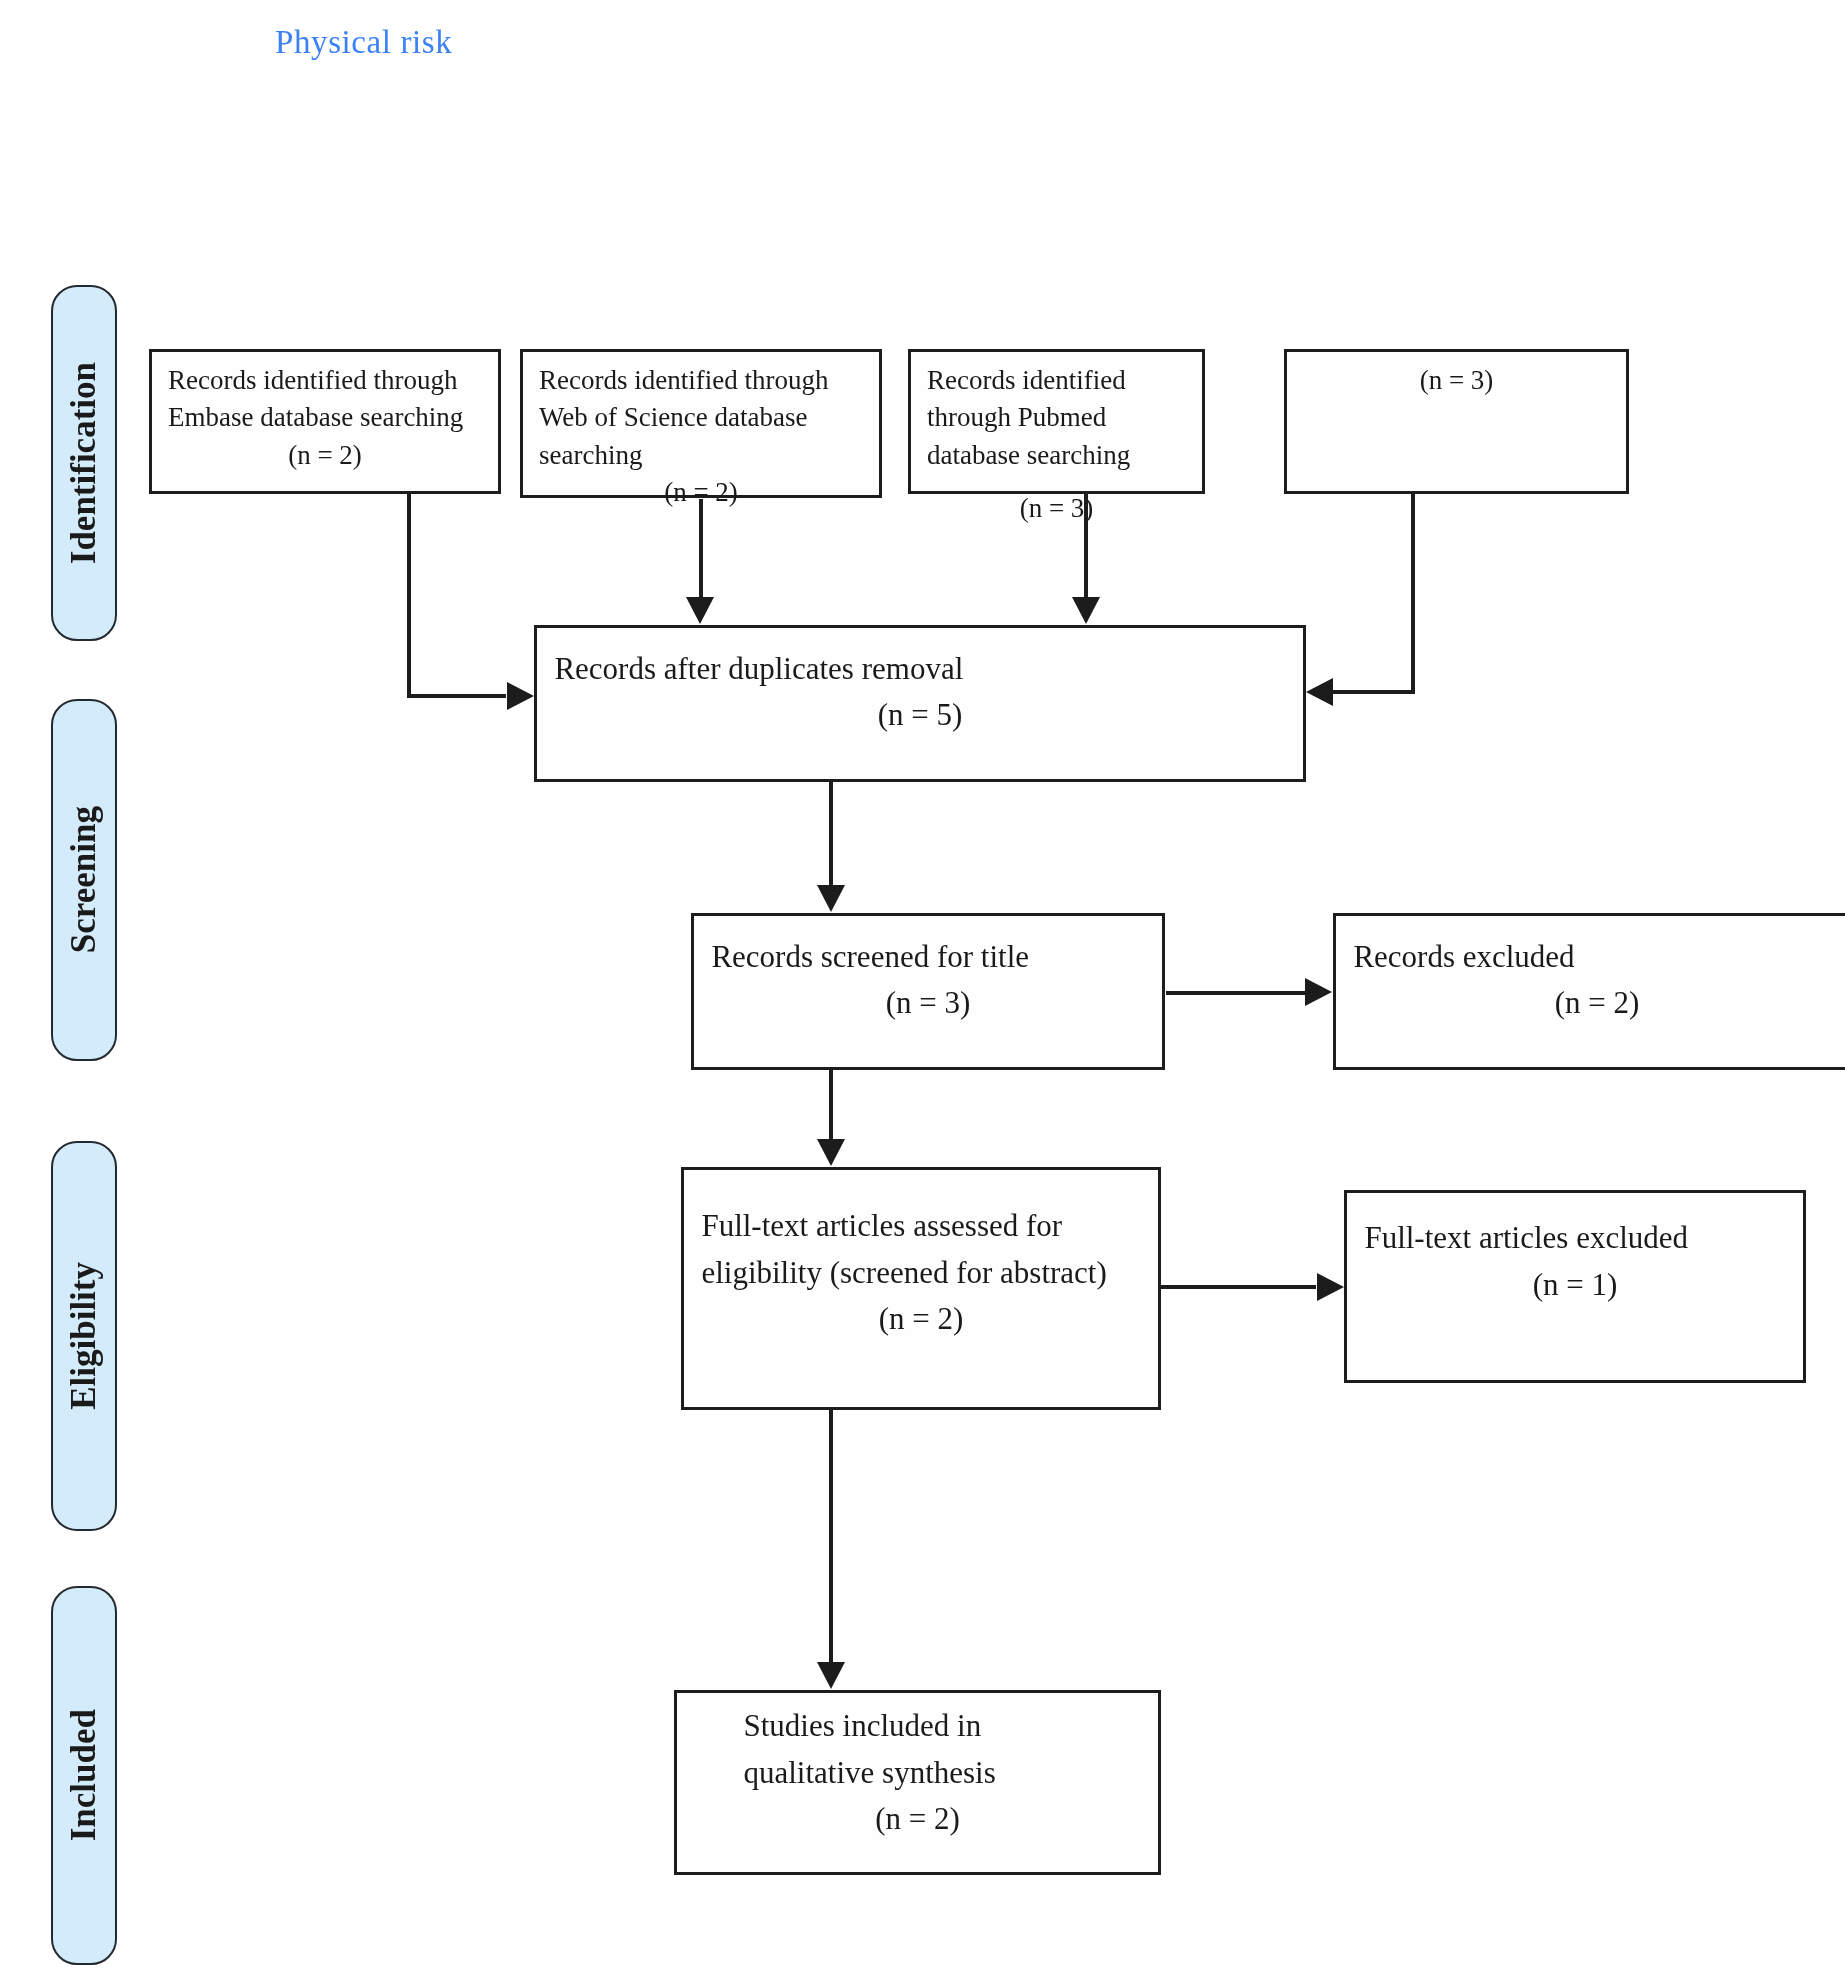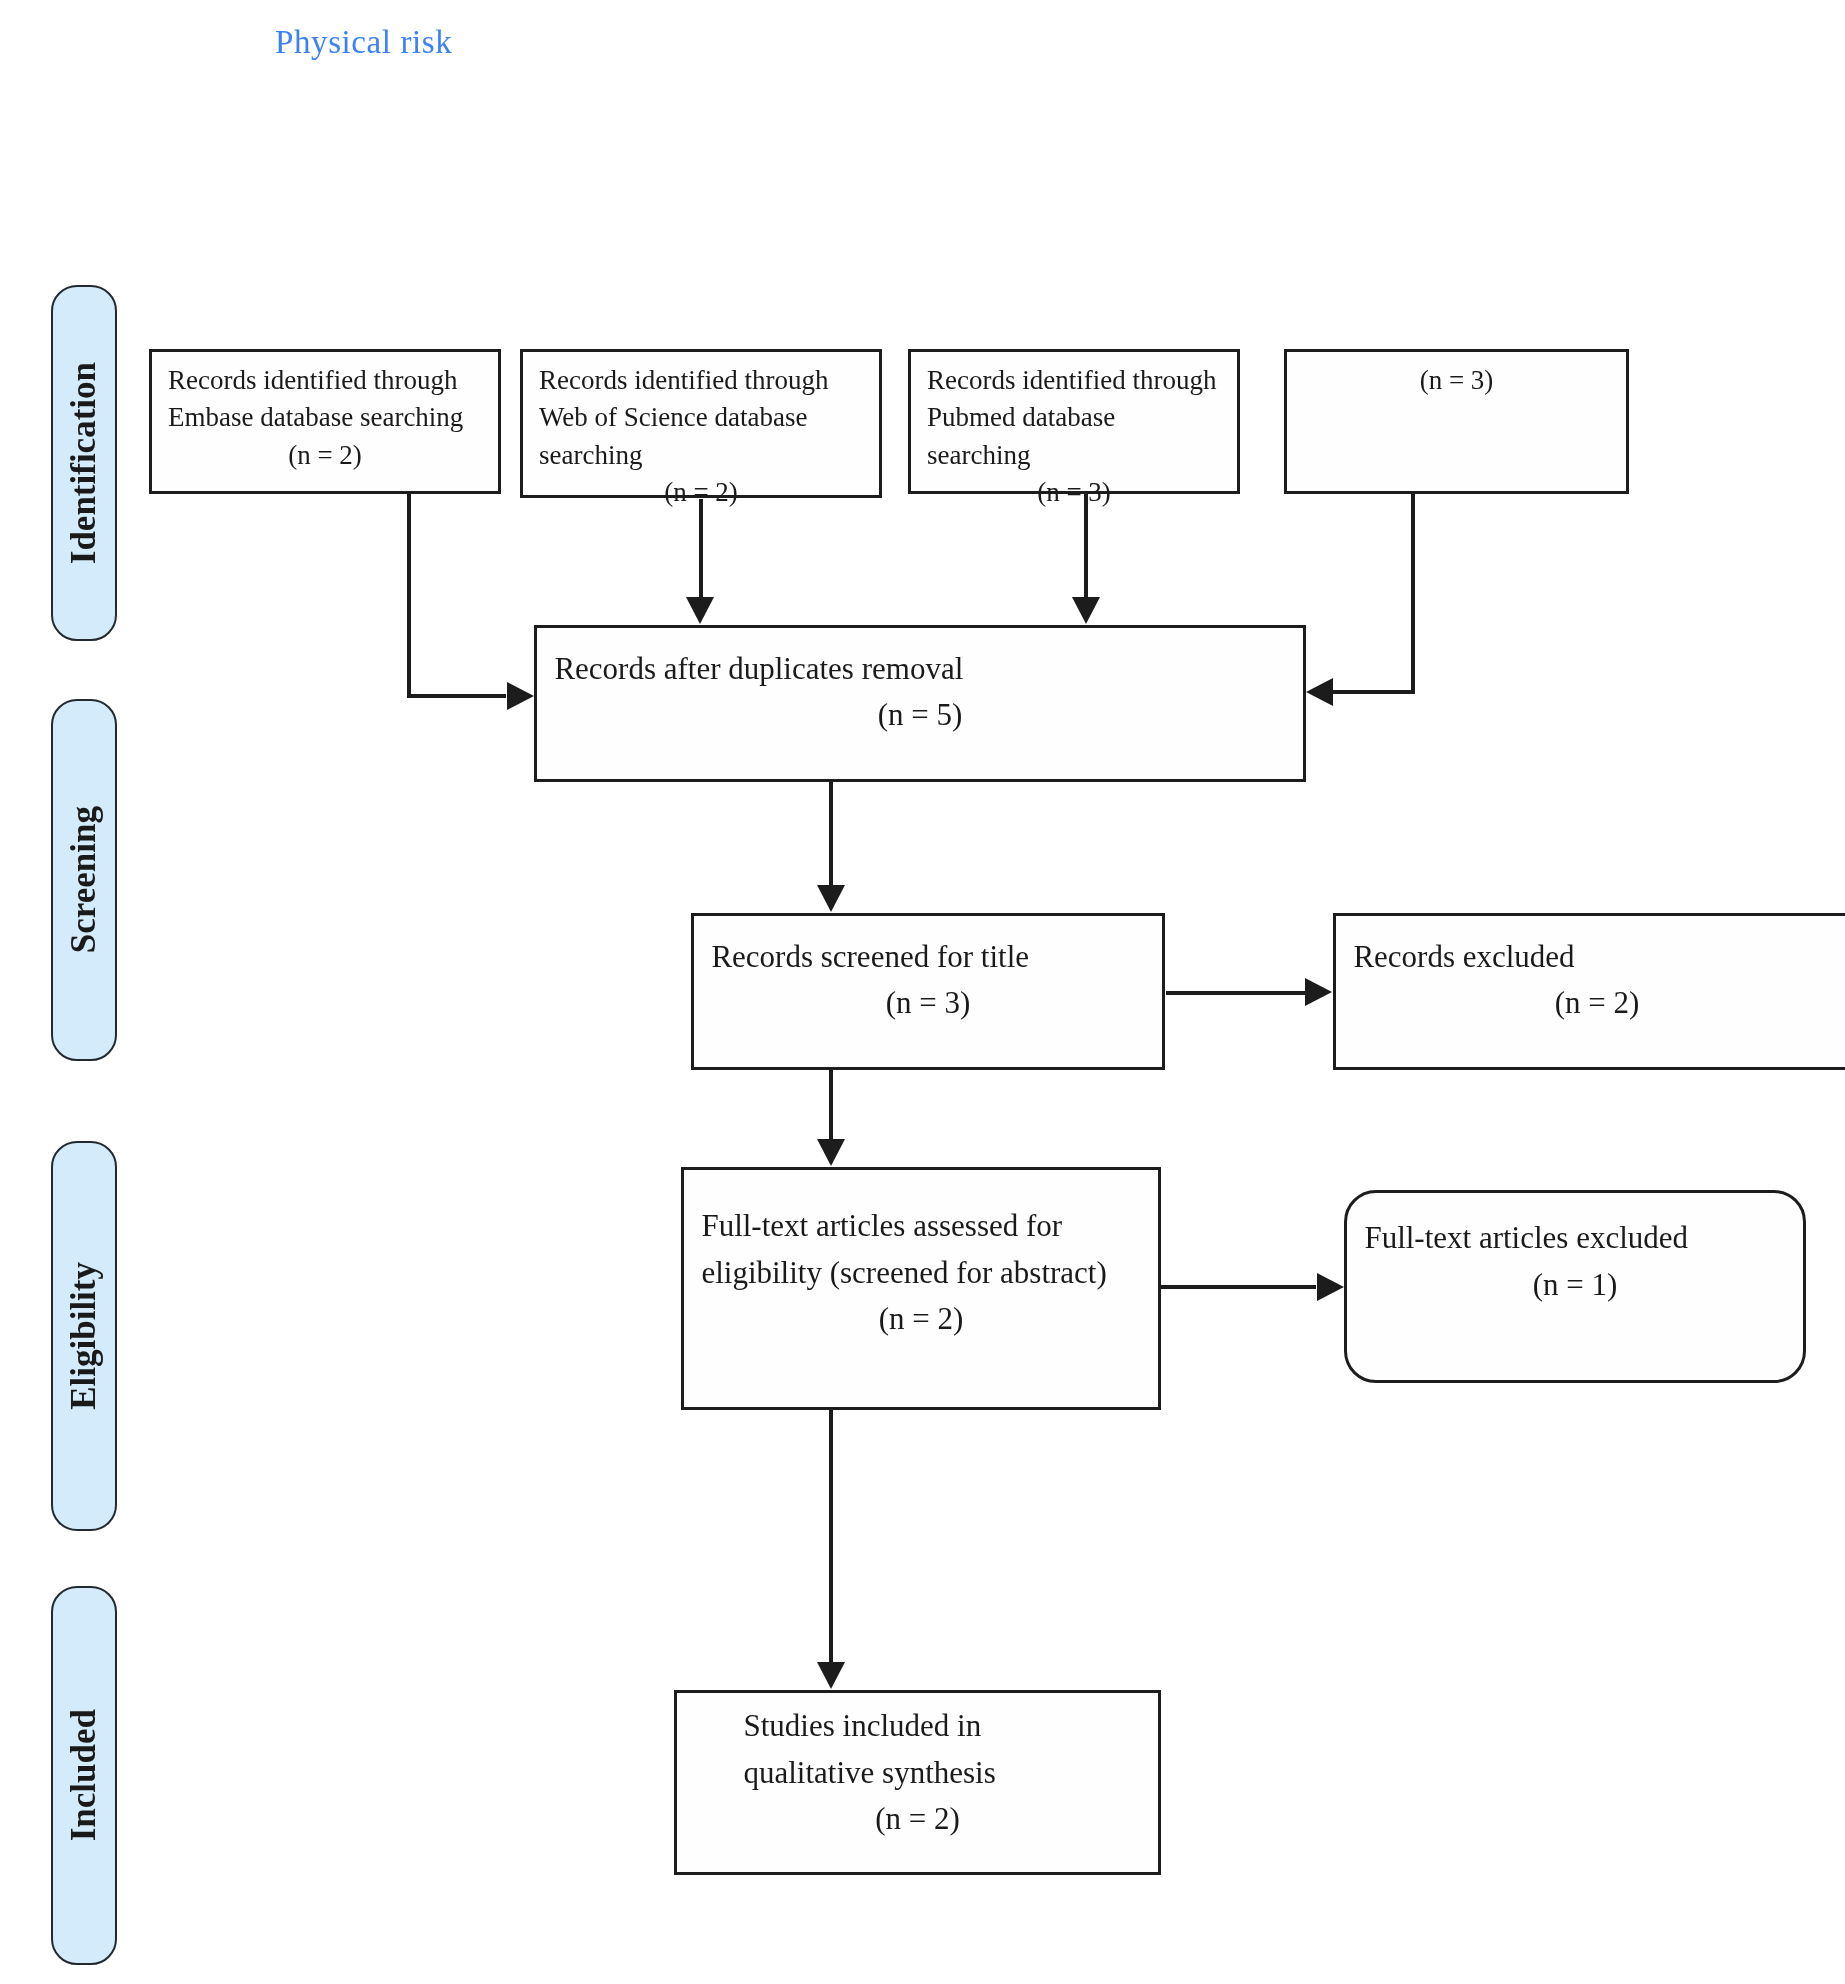--- a/index.html
+++ b/index.html
@@ -86,21 +86,21 @@
   </div>
 
   <div class="box toprow" style="left:149px;top:349px;width:352px;height:145px;">
     <div class="lbl">Records identified through Embase database searching</div>
     <div class="cnt">(n = 2)</div>
   </div>
   <div class="box toprow" style="left:520px;top:349px;width:362px;height:149px;">
     <div class="lbl">Records identified through Web of Science database searching</div>
     <div class="cnt">(n = 2)</div>
   </div>
-  <div class="box toprow" style="left:908px;top:349px;width:332px;height:145px;">
+  <div class="box toprow" style="left:908px;top:349px;width:297px;height:145px;gap:16px;">
     <div class="lbl">Records identified through Pubmed database searching</div>
     <div class="cnt">(n = 3)</div>
   </div>
   <div class="box toprow" style="left:1284px;top:349px;width:345px;height:145px;">
     <div class="cnt">(n = 3)</div>
   </div>
 
   <div class="box mid" style="left:534px;top:625px;width:772px;height:157px;">
     <div class="lbl">Records after duplicates removal</div>
     <div class="cnt">(n = 5)</div>
@@ -112,21 +112,21 @@
   </div>
   <div class="box mid" style="left:1333px;top:913px;width:528px;height:157px;">
     <div class="lbl">Records excluded</div>
     <div class="cnt">(n = 2)</div>
   </div>
 
   <div class="box mid" style="left:681px;top:1167px;width:480px;height:243px;padding-bottom:37px;">
     <div class="lbl">Full-text articles assessed for eligibility (screened for abstract)</div>
     <div class="cnt">(n = 2)</div>
   </div>
-  <div class="box mid" style="left:1344px;top:1190px;width:462px;height:193px;padding-bottom:56px;border-radius:32px;">
+  <div class="box mid" style="left:1344px;top:1190px;width:462px;height:193px;padding-bottom:56px;">
     <div class="lbl">Full-text articles excluded</div>
     <div class="cnt">(n = 1)</div>
   </div>
 
   <div class="box mid narrow" style="left:674px;top:1690px;width:487px;height:185px;padding-bottom:25px;">
     <div class="lbl">Studies included in qualitative synthesis</div>
     <div class="cnt">(n = 2)</div>
   </div>
 
   <div>

